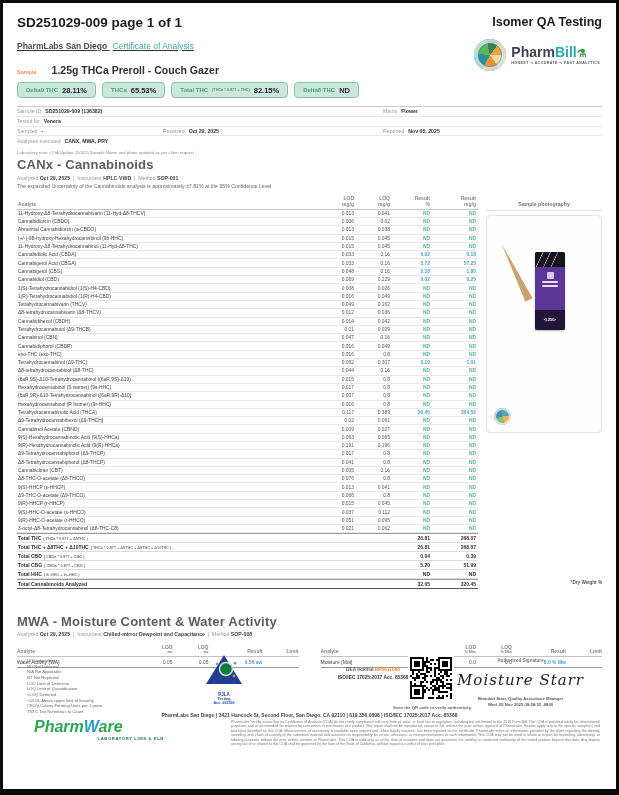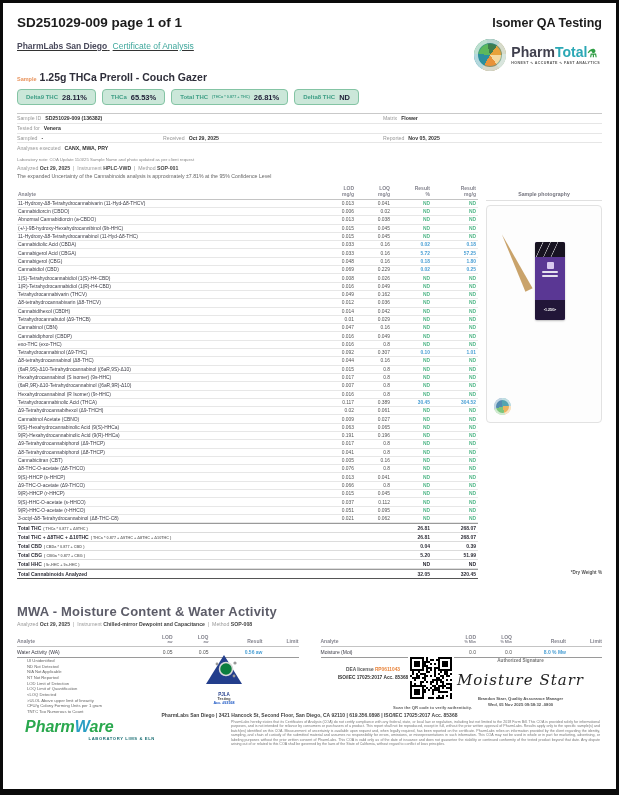--- a/index.html
+++ b/index.html
@@ -1,27 +1,27 @@
 <!DOCTYPE html>
 <html><head>
 <meta charset="utf-8">
 <style>
   html,body{margin:0;padding:0;background:#e9e9e9;}
   .page{position:relative;width:619px;height:795px;background:#fff;border:3px solid #0b0b0b;border-bottom-width:6px;
         box-sizing:border-box;font-family:"Liberation Sans",sans-serif;color:#333;overflow:hidden;margin:0 auto;}
   .content{padding:12px 14px 0 14px;}
 
   
-  .h1row{display:flex;justify-content:space-between;align-items:center;}
+  .h1row{display:flex;justify-content:space-between;align-items:flex-start;}
   .doc-id{font-size:13.5px;font-weight:bold;color:#1c1c1c;}
   .qa{font-size:12.5px;font-weight:bold;color:#1c1c1c;}
   .brandrow{margin-top:11px;font-size:8.5px;text-decoration:underline;}
   .lab-name{font-weight:bold;color:#4a4a5c;}
   .doc-type{color:#3fa79c;margin-left:3px;}
-  .samplerow{margin-top:20px;display:flex;align-items:baseline;}
+  .samplerow{margin-top:13px;display:flex;align-items:baseline;gap:12px;}
   .sample-label{color:#e8935c;font-size:5.5px;font-weight:bold;margin-right:3px;}
   .sample-name{font-size:10.5px;font-weight:bold;color:#2e2e3a;}
 
   .logo{position:absolute;top:36px;right:16px;display:flex;align-items:center;gap:5px;}
   .logo-emblem{width:32px;height:32px;border-radius:50%;
     background:conic-gradient(from 210deg,#2a8f9e 0 18%,#5cb85c 18% 38%,#3e7d4e 38% 52%,#e8a23a 52% 66%,#f5d9a0 66% 82%,#e8923a 82% 100%);
     box-shadow:inset 0 0 0 4px rgba(255,255,255,.65), inset 0 0 0 5px rgba(42,143,158,.5);}
   .logo-tw{display:flex;flex-direction:column;}
   .logo-text{font-size:14px;font-weight:bold;line-height:1;}
   .lp{color:#3f3f4d;} .ll{color:#2ba8b5;}
@@ -115,21 +115,21 @@
   .dea-value{color:#e8833a;}
   .dea-iso{color:#333;}
   .qr{position:absolute;left:405px;top:652px;width:46px;height:46px;background:#fff;}
   .qr-caption{position:absolute;left:357px;top:702px;width:145px;text-align:center;font-size:4.2px;color:#666;font-weight:bold;}
   .sig{position:absolute;right:18px;top:655px;width:155px;text-align:center;}
   .sig-header{font-size:4.6px;color:#777;font-weight:bold;}
   .sig-script{font-family:"DejaVu Serif",serif;font-style:italic;font-size:15px;color:#222;margin-top:8px;letter-spacing:1px;}
   .sig-name{font-size:4.2px;color:#555;font-weight:bold;margin-top:7px;line-height:1.4;}
   .address{position:absolute;left:0;right:0;top:709px;text-align:center;font-size:5px;font-weight:bold;color:#444;}
   .disclaimer{position:absolute;left:228px;right:16px;top:717px;font-size:3.6px;color:#777;line-height:1.25;text-align:justify;}
-  .pharmware{position:absolute;left:22px;top:716px;width:130px;}
+  .pharmware{position:absolute;left:31px;top:716px;width:130px;}
   .pw-text{font-size:16px;font-weight:bold;font-style:italic;line-height:1;}
   .pw-green{color:#2aa84e;} .pw-wave{color:#2a9ec4;}
   .pw-tag{font-size:4.2px;font-weight:bold;color:#1b6f74;letter-spacing:.6px;text-align:right;margin-top:1px;}
 </style>
 </head>
 <body>
 
 <div class="page">
   <div class="content">
 
@@ -140,21 +140,21 @@
 
     <div class="brandrow">
       <span class="lab-name">PharmLabs San Diego</span>
       <span class="doc-type">Certificate of Analysis</span>
     </div>
 
     <div class="logo">
       <div class="logo-emblem"></div>
       <div class="logo-tw">
         <div class="logo-text">
-          <span class="lp">Pharm</span><span class="ll">Total</span><span class="flask">⚗</span>
+          <span class="lp">Pharm</span><span class="ll">Bill</span><span class="flask">⚗</span>
         </div>
         <div class="tagline">HONEST ∿ ACCURATE ∿ FAST ANALYTICS</div>
       </div>
     </div>
 
     <div class="samplerow">
       <span class="sample-label">Sample</span>
       <span class="sample-name">1.25g THCa Preroll - Couch Gazer</span>
     </div>
 
@@ -163,21 +163,21 @@
           <span class="badge-label">Delta9 THC</span>
           <span class="badge-value">28.11%</span>
         </div>
         <div class="badge">
           <span class="badge-label">THCa</span>
           <span class="badge-value">65.53%</span>
         </div>
         <div class="badge">
           <span class="badge-label">Total THC</span>
           <span class="badge-sub">(THCa * 0.877 + THC)</span>
-          <span class="badge-value">26.81%</span>
+          <span class="badge-value">82.15%</span>
         </div>
         <div class="badge">
           <span class="badge-label">Delta8 THC</span>
           <span class="badge-value">ND</span>
         </div>
       </div>
 
     <div class="info">
       <div class="info-row">
         <span class="seg w-main">
@@ -208,20 +208,21 @@
         </span>
       </div>
       <div class="info-row">
         <span class="ilabel">Analyses executed</span>
         <span class="ival">CANX, MWA, PRY</span>
       </div>
     </div>
 
     <div class="note">Laboratory note: COA Update 11/4/25 Sample Name and photo updated as per client request</div>
 
+    <div class="sec-title">CANx - Cannabinoids</div>
     <div class="sec-sub">
       <span>Analyzed</span>
       <span class="sv">Oct 29, 2025</span>
       &nbsp;|&nbsp;
       <span>Instrument</span>
       <span class="sv">HPLC-VWD</span>
       &nbsp;|&nbsp;
       <span>Method</span>
       <span class="sv">SOP-001</span>
     </div>

